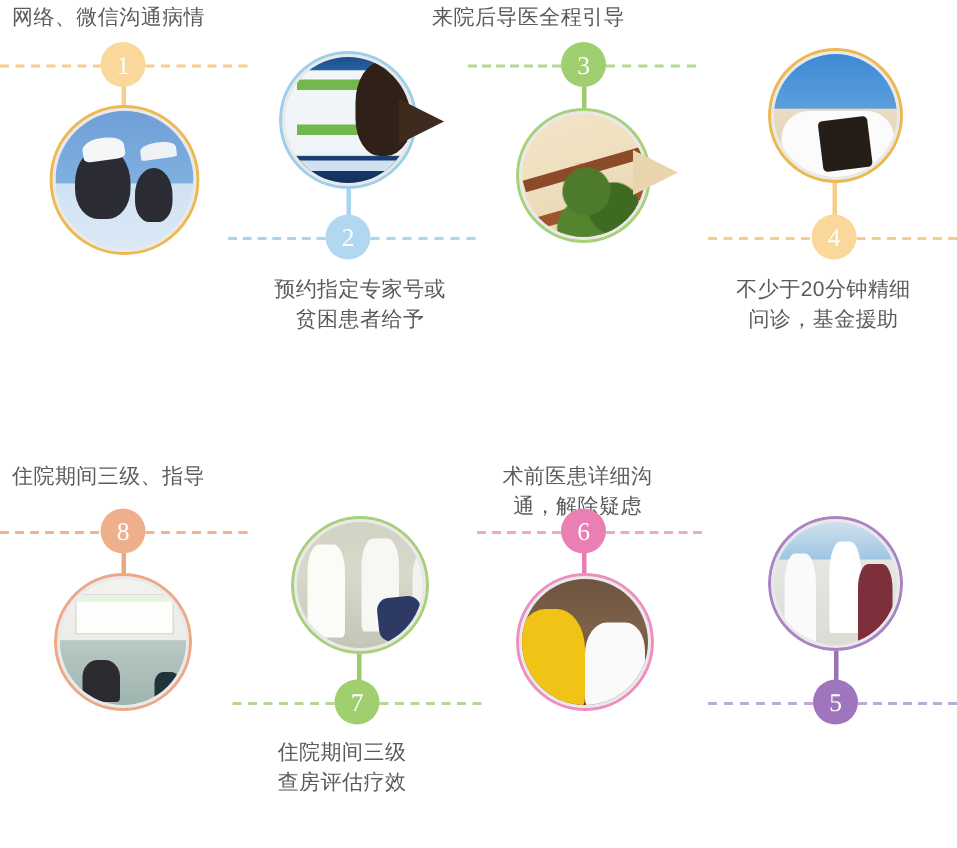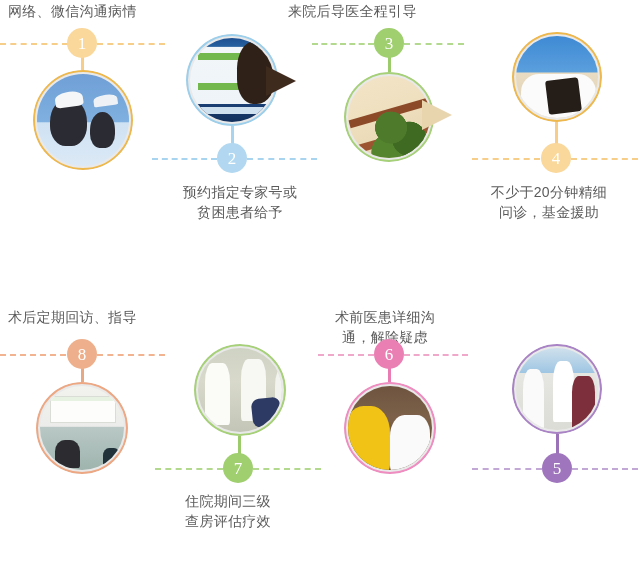--- a/index.html
+++ b/index.html
@@ -226,21 +226,21 @@
   </div>
   <div class="stem orange" style="left:555px; top:118px; height:28px;"></div>
   <div class="rail orange" style="left:472px; top:158px; width:68px;"></div>
   <div class="rail orange" style="left:571px; top:158px; width:67px;"></div>
   <div class="badge orange" style="left:541px; top:143px;">
     <span>4</span>
   </div>
   <div class="caption center" style="left:460px; top:183px; width:178px;">不少于20分钟精细
 问诊，基金援助</div>
 
-  <div class="caption left" style="left:8px; top:308px; width:230px;">术后定期回访、指导</div>
+  <div class="caption left" style="left:8px; top:308px; width:230px;">住院期间三级、指导</div>
   <div class="rail peach" style="left:0px; top:354px; width:66px;"></div>
   <div class="rail peach" style="left:97px; top:354px; width:68px;"></div>
   <div class="stem peach" style="left:81px; top:363px; height:24px;"></div>
   <div class="badge peach" style="left:67px; top:339px;">
     <span>8</span>
   </div>
   <div class="photo peach" style="left:36px; top:382px; width:92px; height:92px;">
     <div class="inner">
       <div class="scene sc-desk"></div>
     </div>

